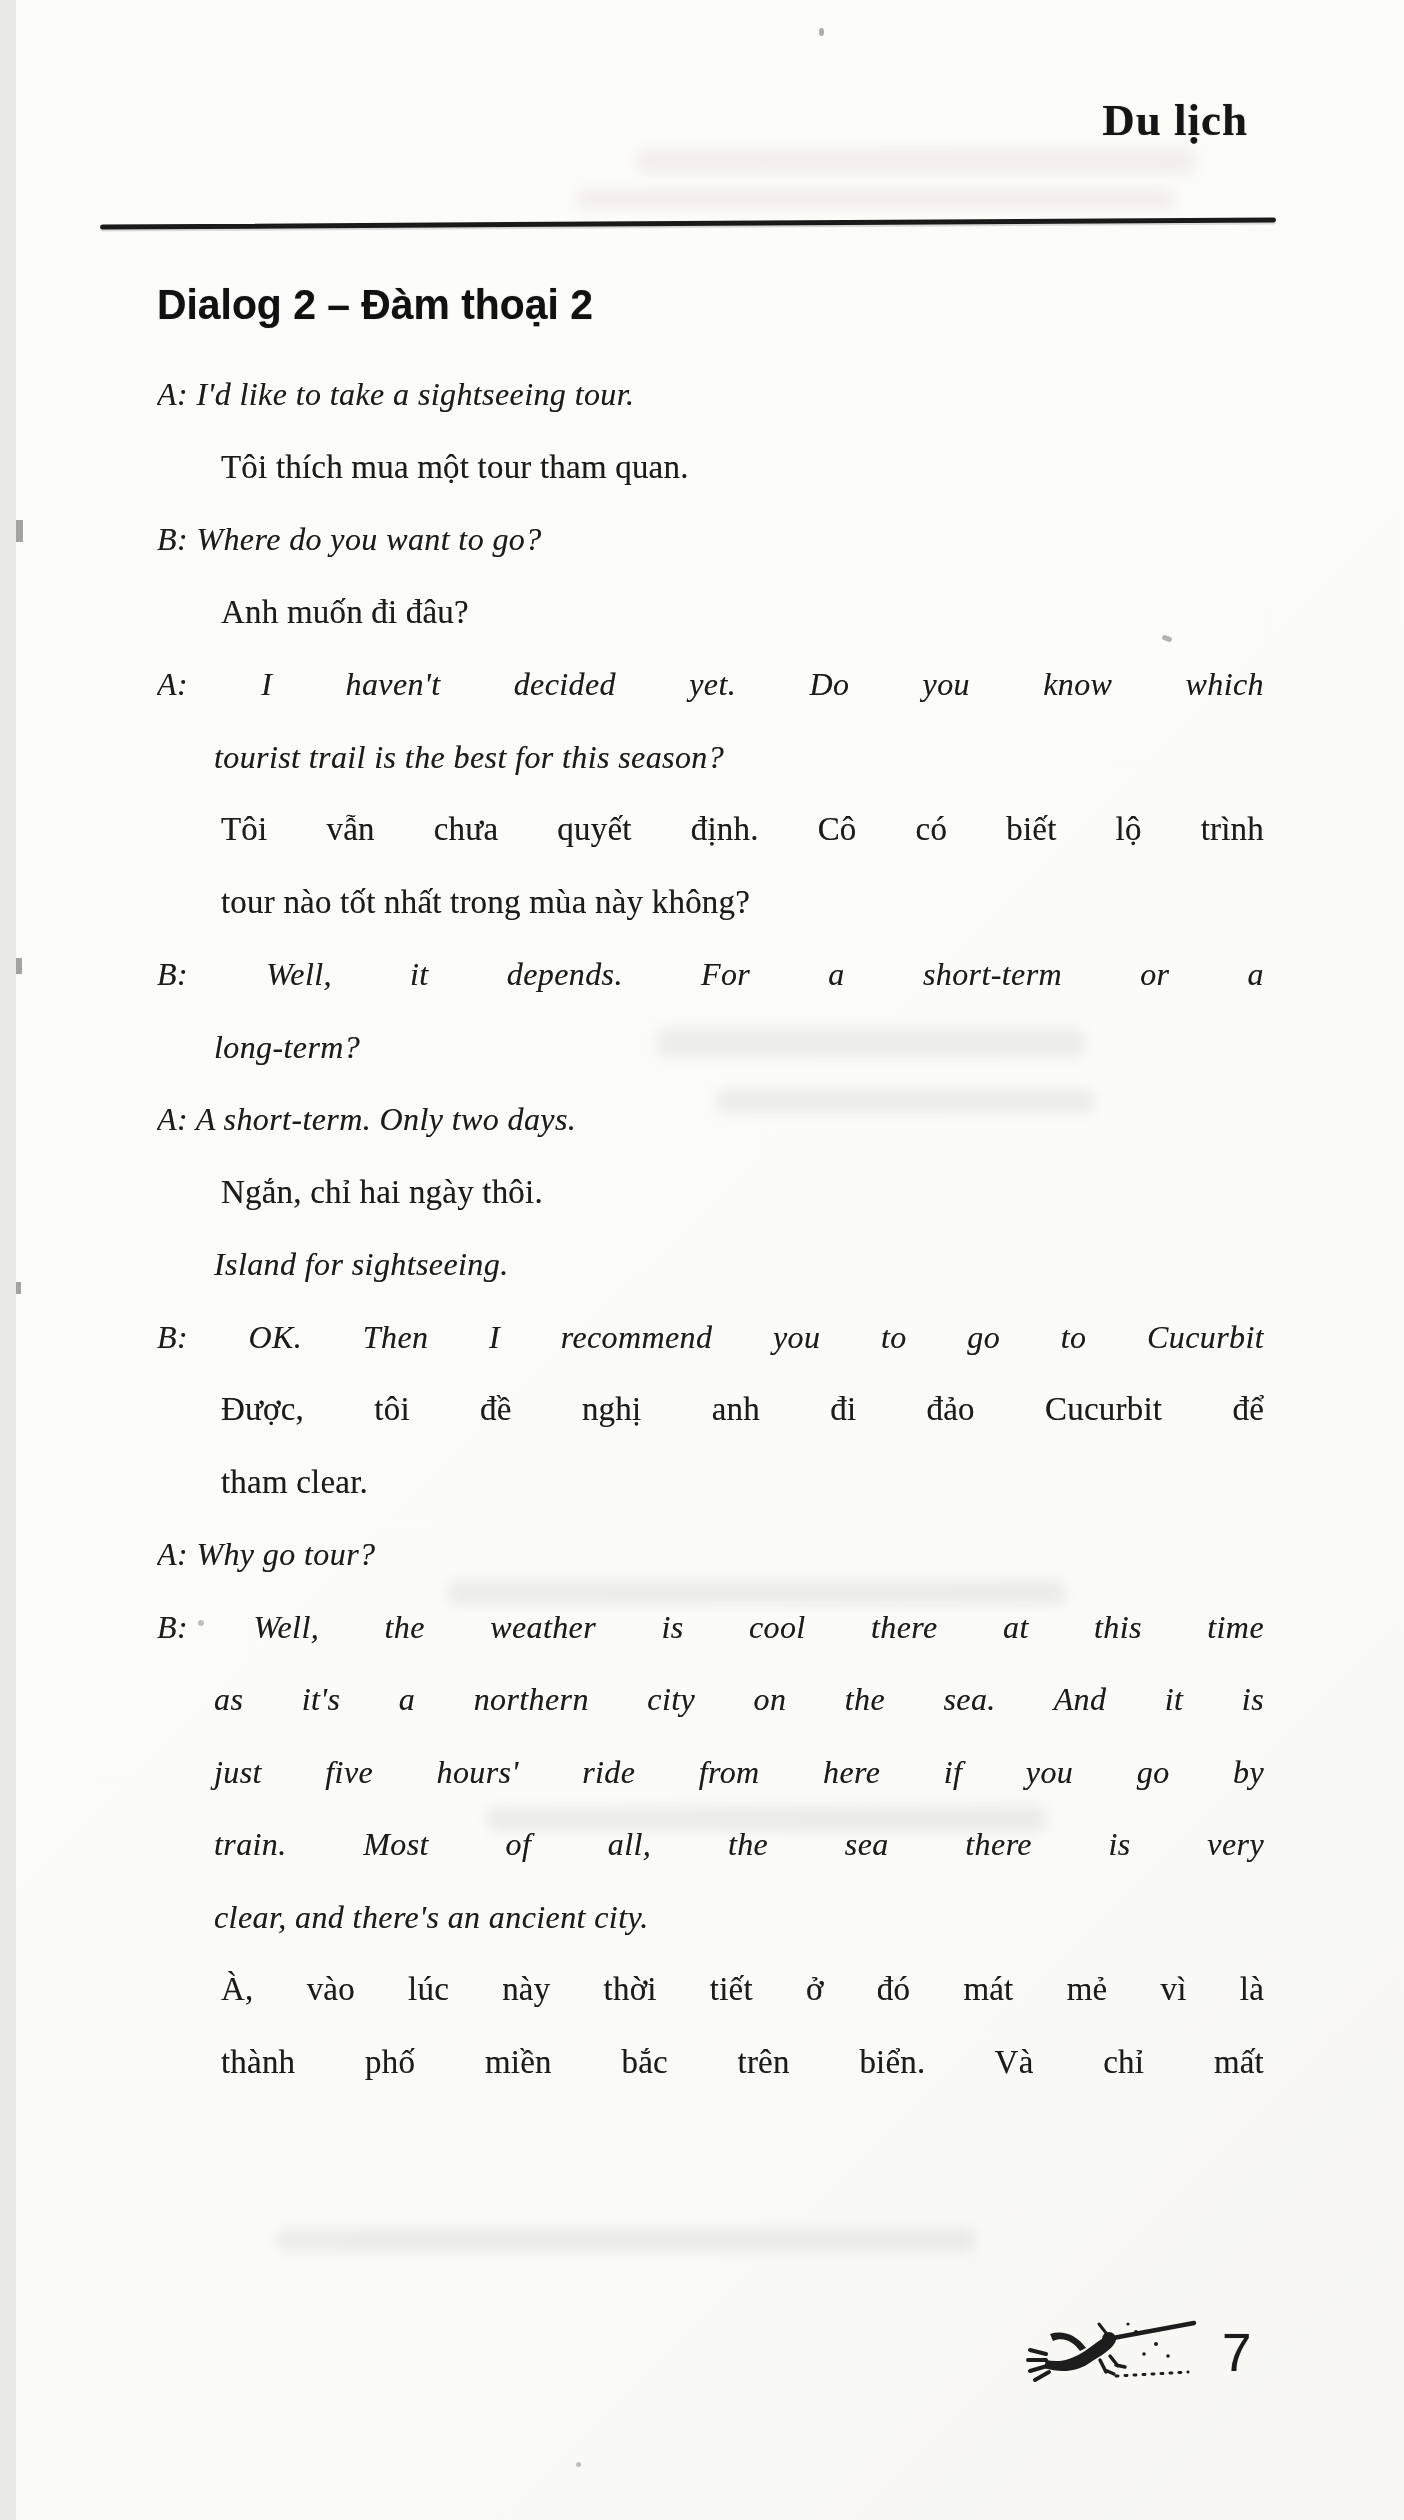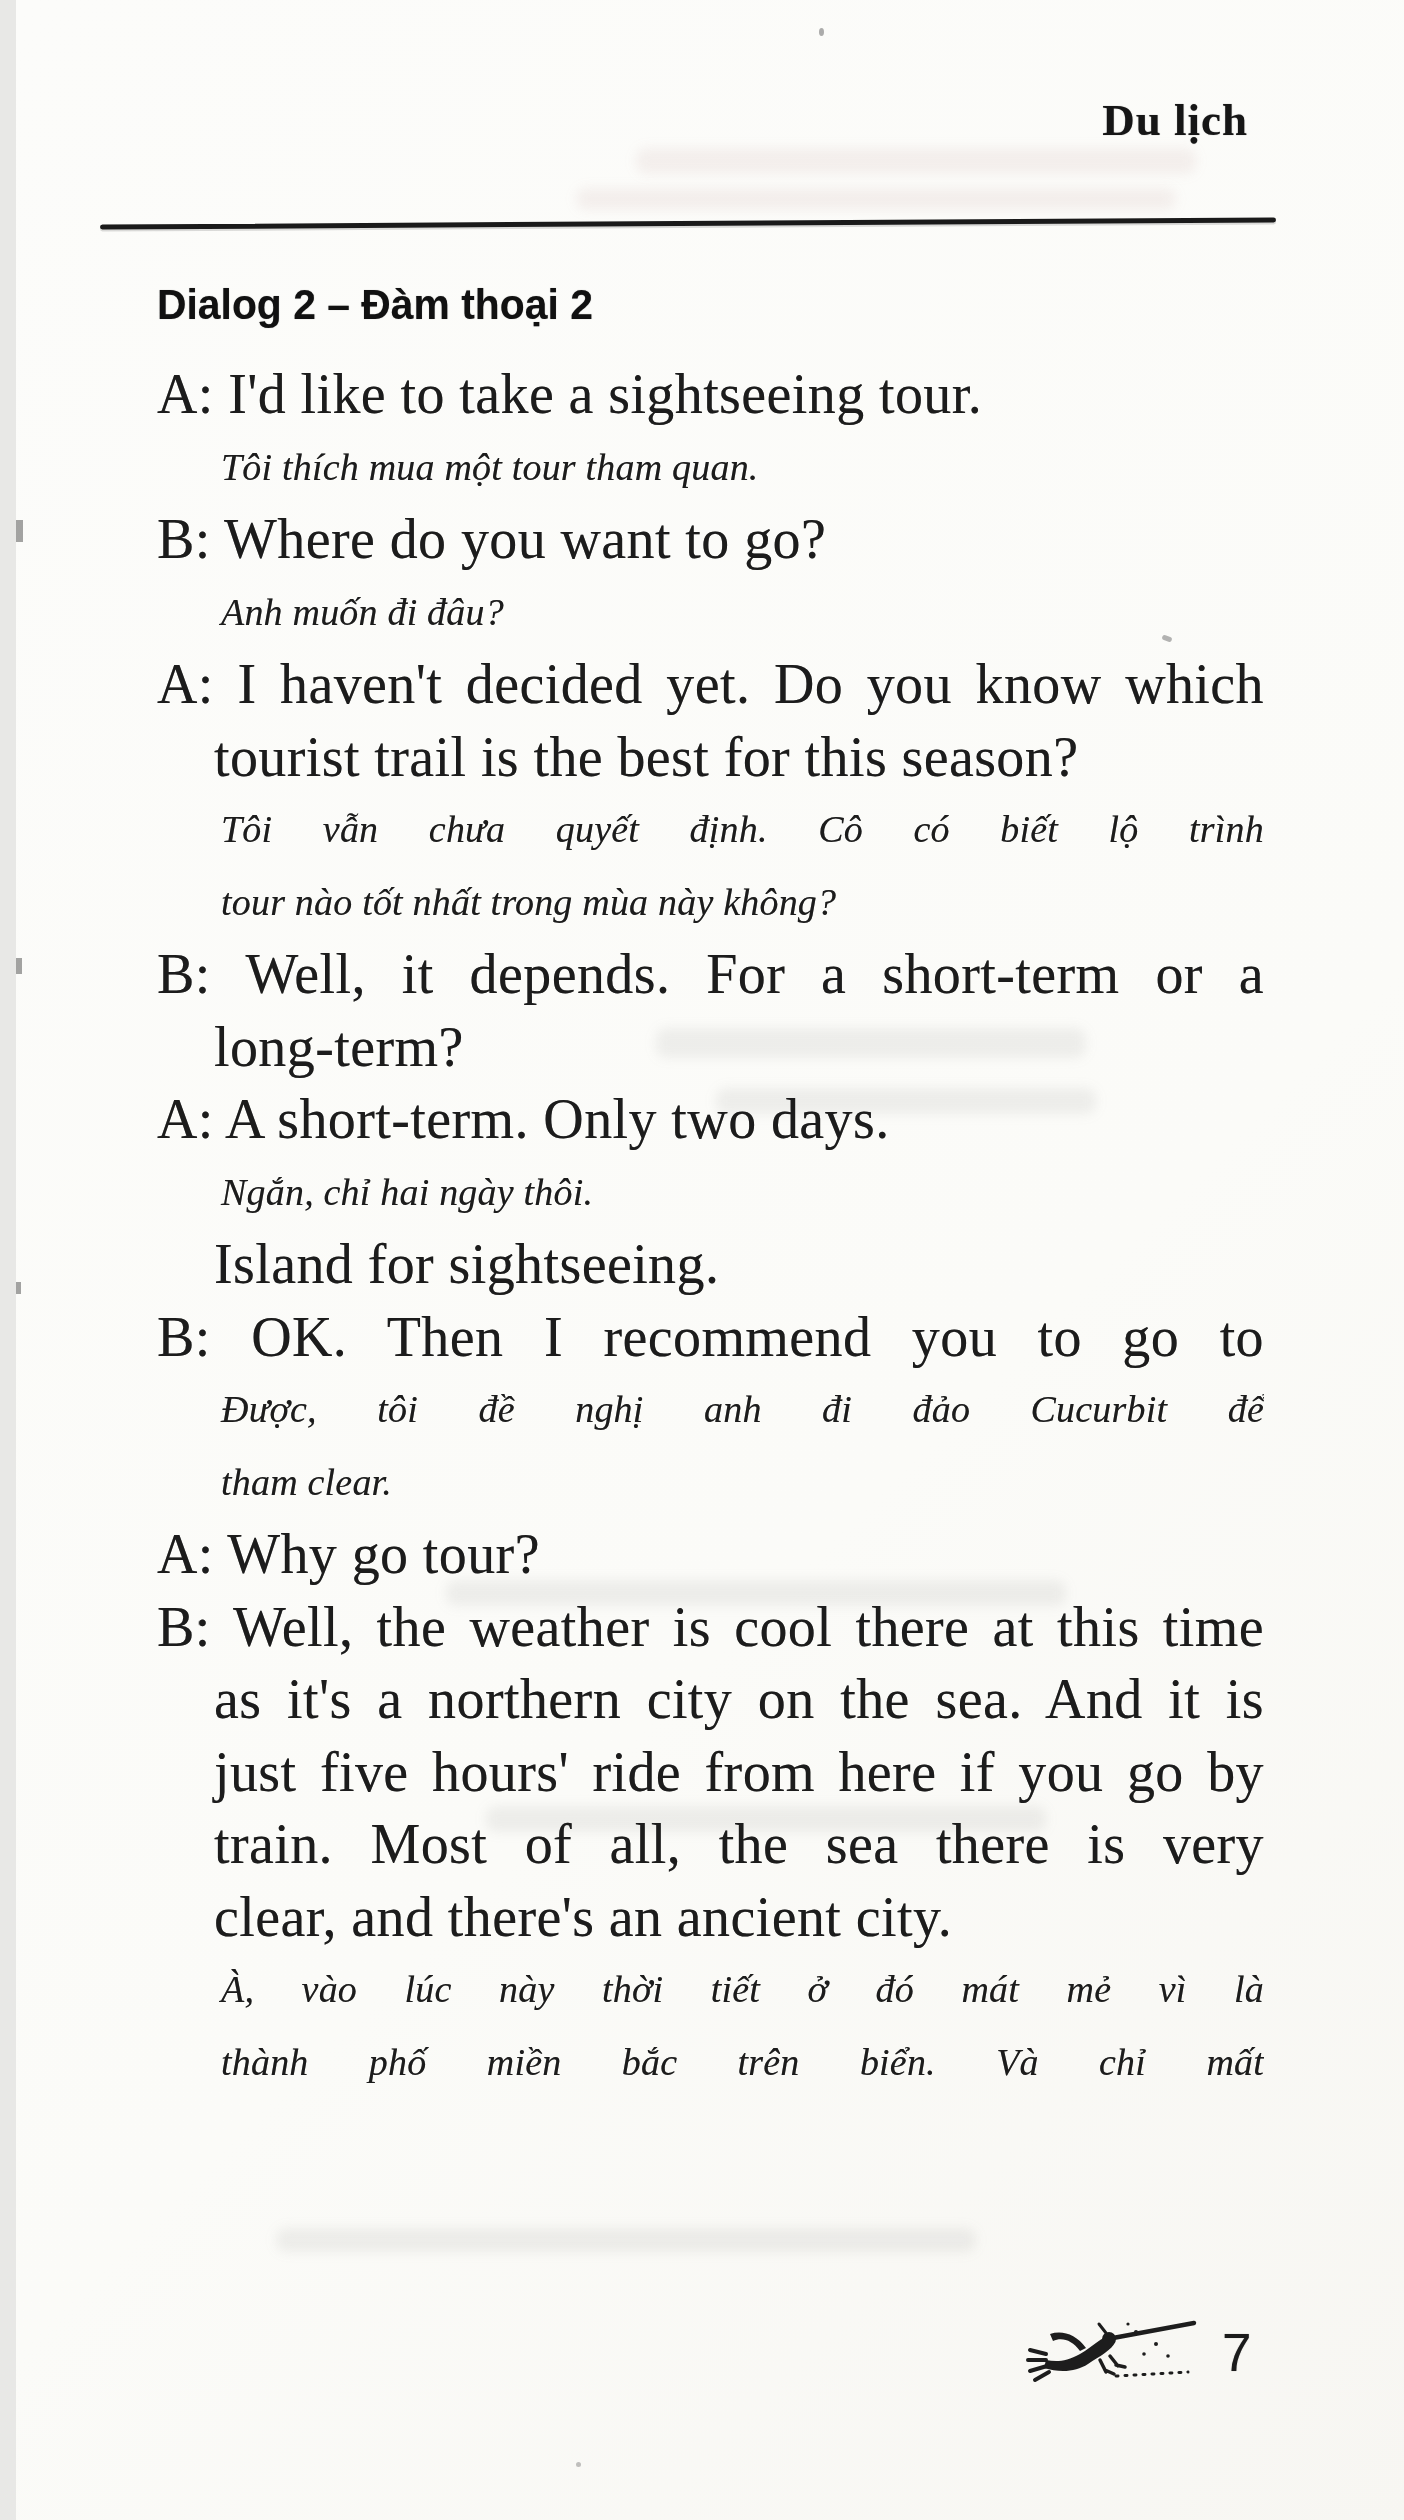--- a/index.html
+++ b/index.html
@@ -28,23 +28,23 @@
     margin:0;font-family:"Liberation Sans","DejaVu Sans",sans-serif;
     font-size:43px;font-weight:700;line-height:53px;color:#111;
     transform:scaleX(.95);transform-origin:left center;white-space:nowrap;
     text-shadow:0 0 1px rgba(10,10,10,.4);
   }
   .lines{margin-top:27px;}
   .line{
     height:72.5px;line-height:72.5px;overflow:hidden;
     text-shadow:0 0 0.6px rgba(25,25,25,.5);
   }
-  .line.en{font-size:56px;letter-spacing:.4px;padding-left:57px;}
+  .line.en{font-size:32px;letter-spacing:.4px;padding-left:57px;font-style:italic;}
   .line.en.first{text-indent:-57px;}
-  .line.vi{font-size:38px;font-style:italic;padding-left:64px;letter-spacing:.2px;}
+  .line.vi{font-size:33px;padding-left:64px;letter-spacing:.2px;}
   .line.j{text-align:justify;text-align-last:justify;}
   
   .bird{position:absolute;left:1000px;top:2310px;width:185px;height:85px;}
   .page-number{
     position:absolute;left:1206px;top:2326px;
     font-size:53px;line-height:1;color:#1b1b1b;
     font-family:"Liberation Sans","DejaVu Sans",sans-serif;font-weight:400;
     text-shadow:0 0 1px rgba(20,20,20,.4);
   }
   

